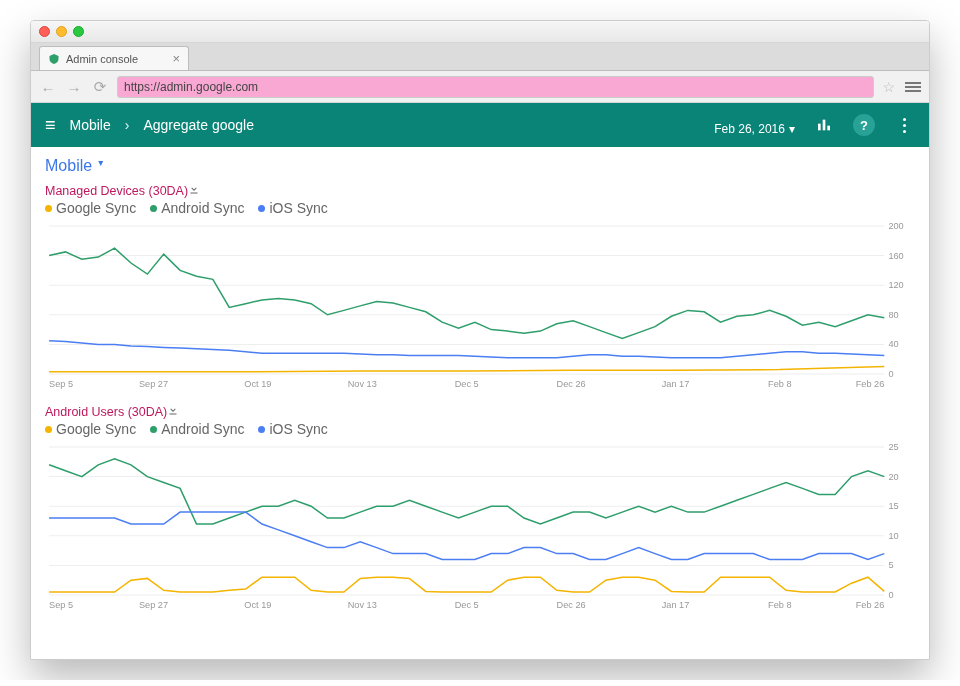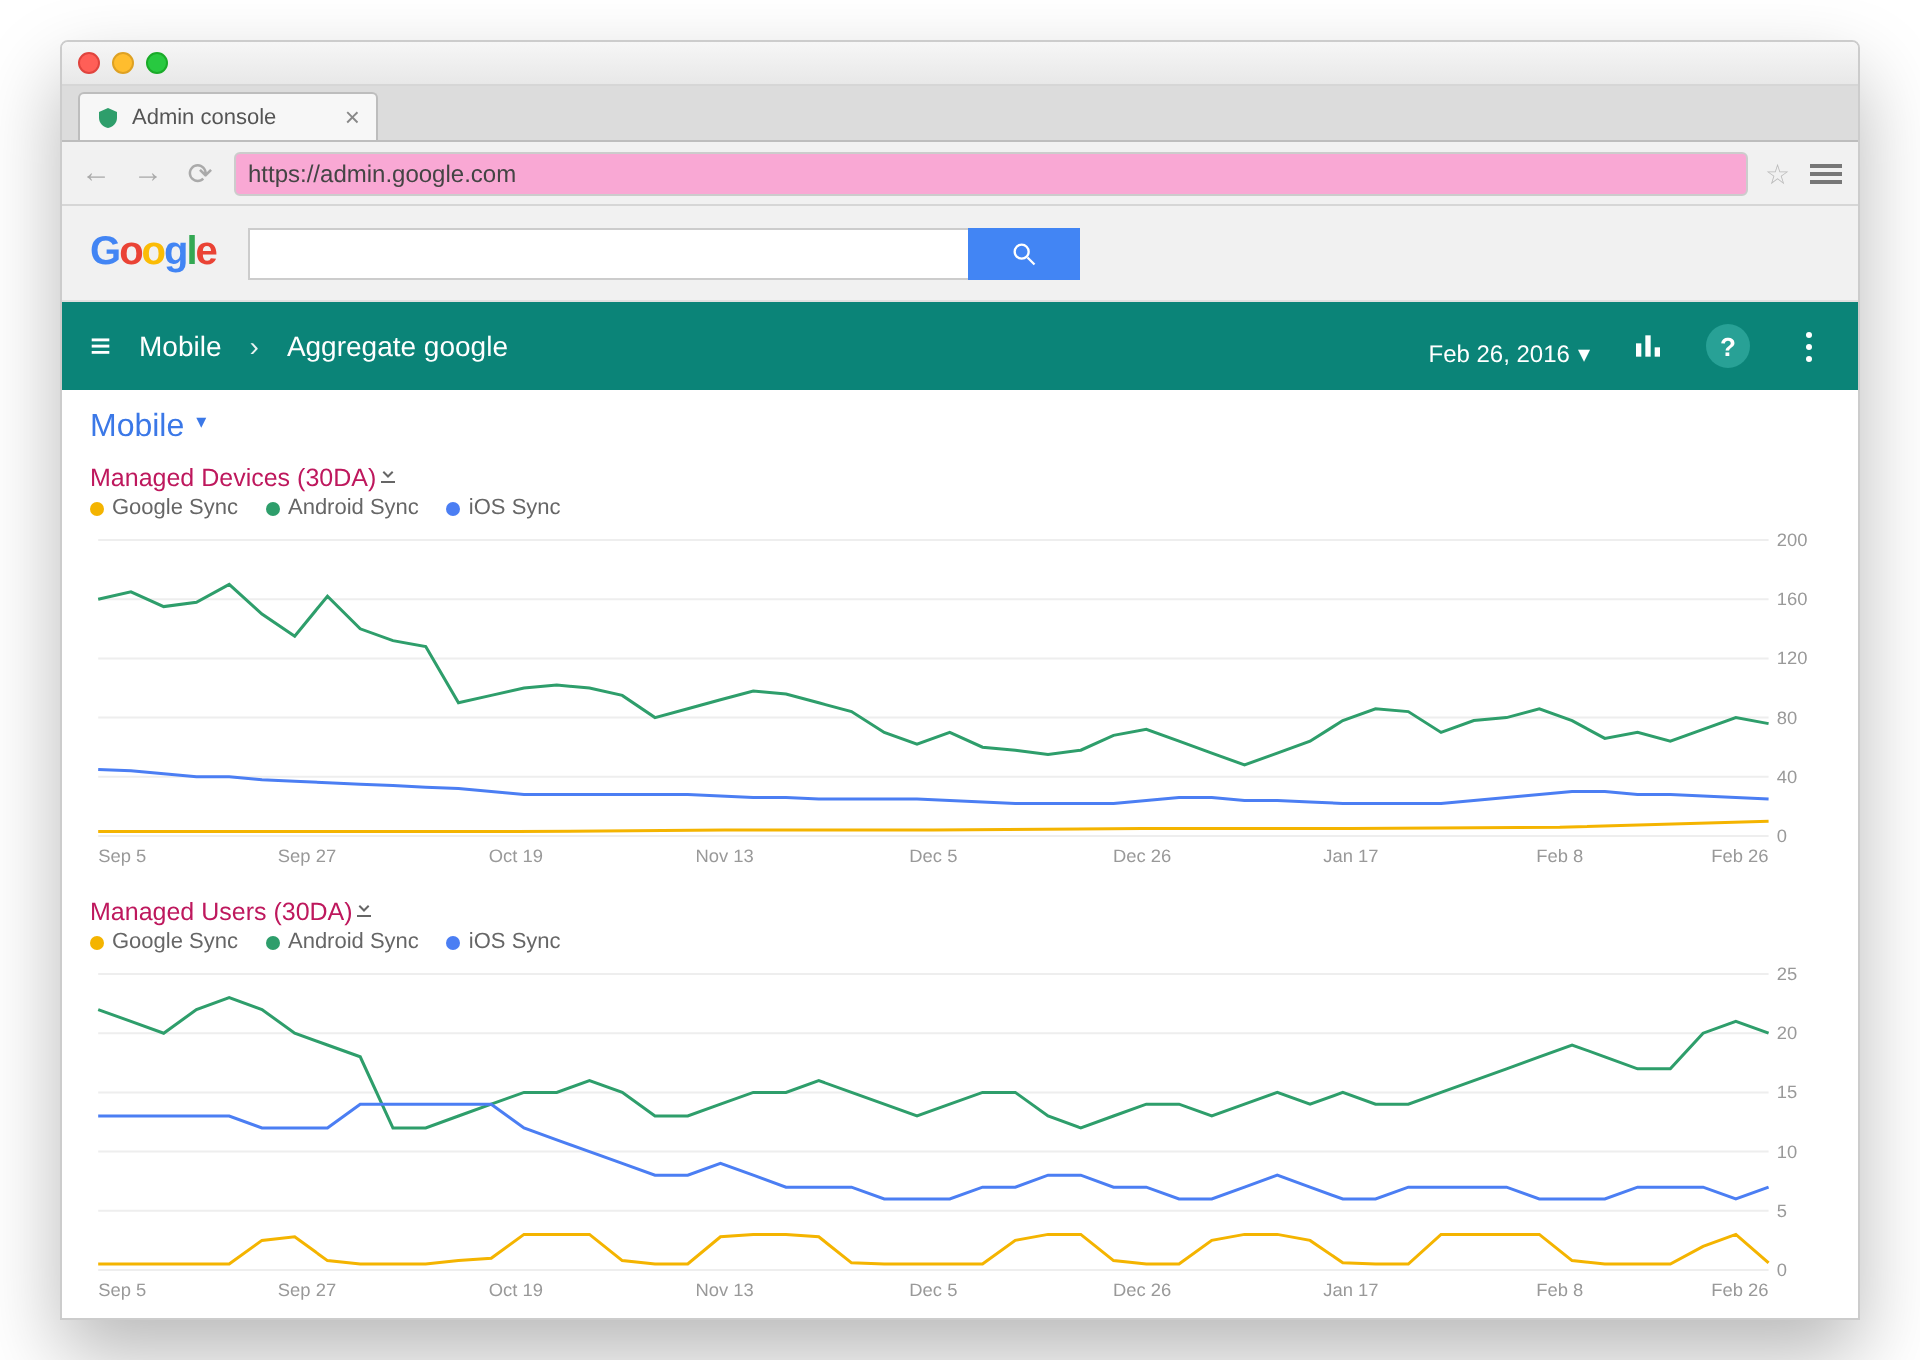--- a/index.html
+++ b/index.html
@@ -46,21 +46,21 @@
   .help { background:#28a196; font-weight:bold; font-size:13px;}
   .dots { display:flex; flex-direction:column; gap:3px;}
   .dots span{width:3px;height:3px;background:#fff;border-radius:50%;}
   
   .content { flex:1; overflow:auto; padding: 10px 14px 14px 14px; background:#fff;}
   .section-link { color:#3b78e7; font-size:16px; display:flex; gap:6px; margin-bottom:8px;}
   .section-link .caret{font-size:10px;}
   .chart-block { margin-bottom: 14px; }
   .chart-title { font-size:12.5px; color:#be185d; display:flex; align-items:center; gap:0; margin-bottom:2px;}
   .dlicon { color:#666; font-size:12px;}
-  .legend { display:flex; gap:14px; font-size:11px; color:#666; margin-bottom:4px;}
+  .legend { display:flex; gap:14px; font-size:14px; color:#666; margin-bottom:4px;}
   .legend-item { display:flex; align-items:center; gap:4px;}
   .swatch { width:7px; height:7px; border-radius:50%;}
   .chart-wrap { position:relative; height:170px; }
   .chart-wrap svg { width:100%; height:100%; }
   .ytick { font-size:9px; fill:#999; }
   .xtick { font-size:9px; fill:#999; }
   .gridline { stroke:#eee; stroke-width:1;}
 </style>
 </head>
 <body>
@@ -95,34 +95,20 @@
     <div class="url-right">
       <span class="star">☆</span>
       <div class="hamb">
           <span></span>
           <span></span>
           <span></span>
         </div>
     </div>
   </div>
 
-  <div class="gbar">
-    <div class="glogo">
-      <span>G</span><span>o</span><span>o</span><span>g</span><span>l</span><span>e</span>
-    </div>
-    <div class="gsearch">
-      <input type="text" value="" style="">
-      <button>
-        <svg width="14" height="14" viewBox="0 0 24 24">
-            <circle cx="10" cy="10" r="6" stroke="#fff" stroke-width="2" fill="none"></circle>
-            <line x1="15" y1="15" x2="21" y2="21" stroke="#fff" stroke-width="2"></line>
-          </svg>
-      </button>
-    </div>
-  </div>
 
   <div class="tealbar">
     <span class="menu-icon">≡</span>
     <span>Mobile</span>
     <span class="bc-sep">›</span>
     <span>Aggregate google</span>
     <div class="right">
       <div class="date">
         <span>Feb 26, 2016</span>
         <span>▾</span>
@@ -195,21 +181,21 @@
               <text x="310" y="167" class="xtick" text-anchor="middle">Nov 13</text>
               <text x="412" y="167" class="xtick" text-anchor="middle">Dec 5</text>
               <text x="514" y="167" class="xtick" text-anchor="middle">Dec 26</text>
               <text x="616" y="167" class="xtick" text-anchor="middle">Jan 17</text>
               <text x="718" y="167" class="xtick" text-anchor="middle">Feb 8</text>
               <text x="820" y="167" class="xtick" text-anchor="end">Feb 26</text>
             </svg></div>
         </div>
         <div class="chart-block">
           <div class="chart-title">
-            <span>Managed Users (30DA)</span>
+            <span>Android Users (30DA)</span>
             <span class="dlicon"><svg width="12" height="12" viewBox="0 0 24 24">
                 <path fill="#666" d="M12 3v10l4-4 1.4 1.4L12 16l-5.4-5.6L8 9l4 4V3h0zM5 19h14v2H5z"></path>
               </svg></span>
           </div>
           <div class="legend">
             <div class="legend-item">
               <span class="swatch" style="background: rgb(244, 180, 0);"></span>
               <span>Google Sync</span>
             </div>
             <div class="legend-item">

